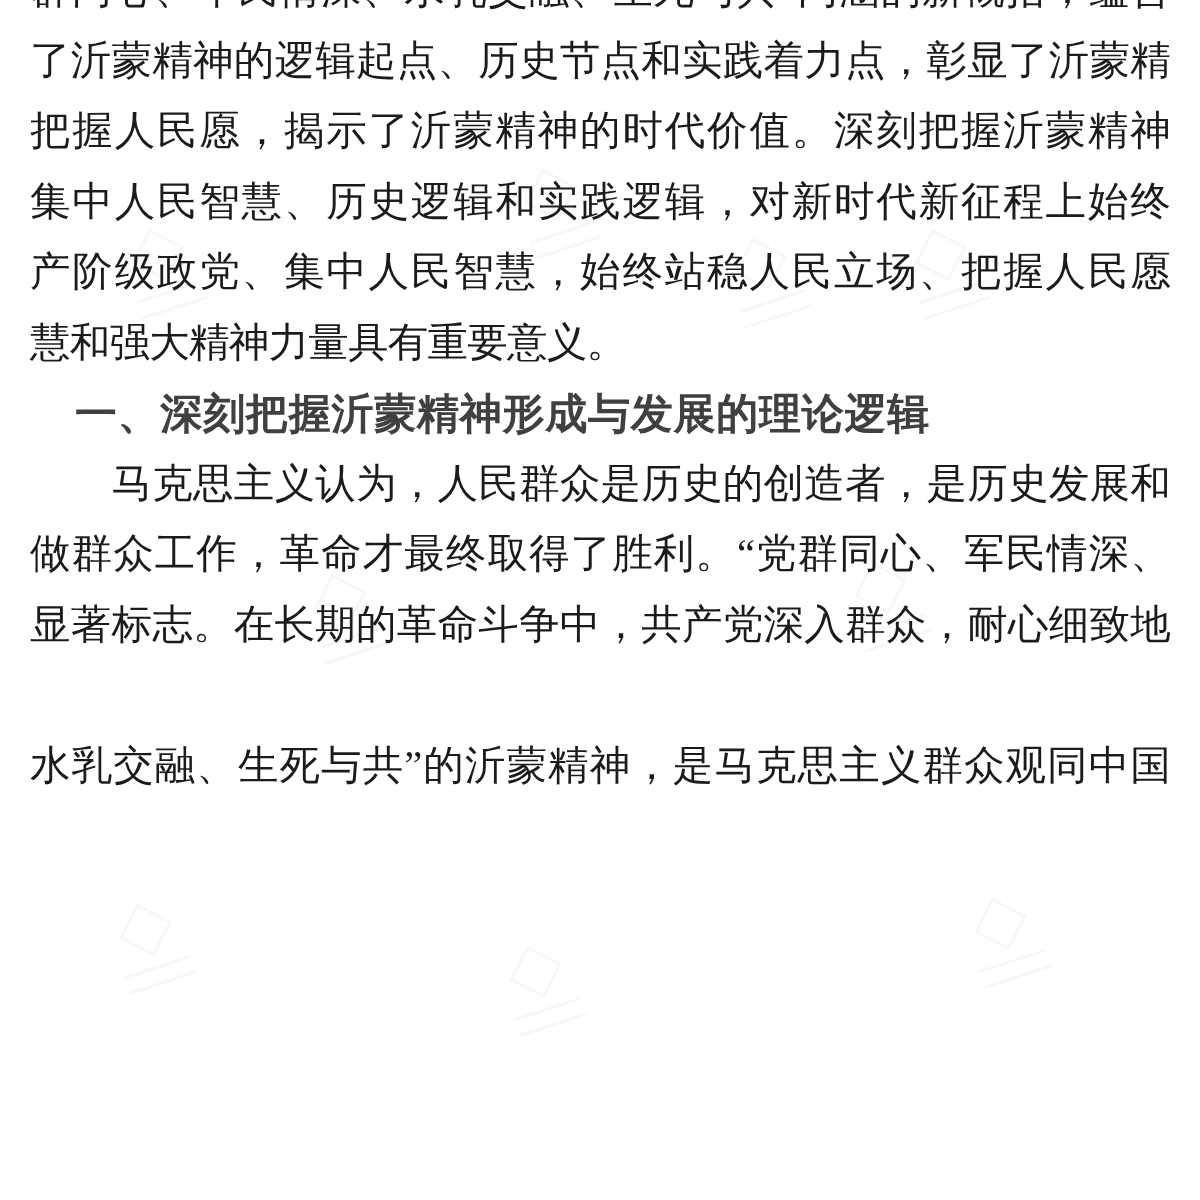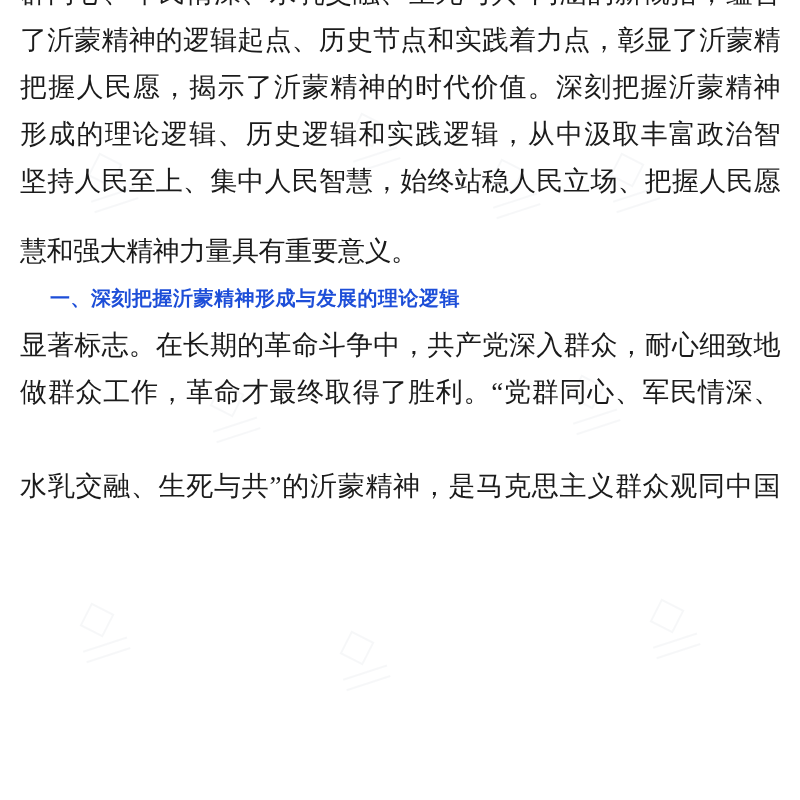--- a/index.html
+++ b/index.html
@@ -67,30 +67,29 @@
     line-height: 47px;
   }
   .para .line {
     text-align: justify;
     text-align-last: justify;
     text-justify: inter-character;
     letter-spacing: -0.5px;
   }
   .para-lead .line:last-child {   
     text-align-last: left;
-    margin-top: 23px;
   }
   .section-heading {
     margin: 0;
     padding-left: 30px;
     font-family: "Liberation Sans", "DejaVu Sans", sans-serif;
     font-weight: bold;
-    font-size: 20px;
+    font-size: 28px;
     line-height: 47px;
-    color: #1d4ed8;
+    color: #404040;
     letter-spacing: 0.5px;
   }
   .para-gap {
     margin-top: 47px;   
   }
 </style>
 </head>
 <body>
 
 <div class="page">
@@ -106,30 +105,31 @@
     <span class="wm"></span>
     <span class="wm"></span>
   </div>
 
   <div class="text-flow">
 
     <div class="para para-lead">
         <div class="line">群同心、军民情深、水乳交融、生死与共”内涵的新概括，蕴含</div>
         <div class="line">了沂蒙精神的逻辑起点、历史节点和实践着力点，彰显了沂蒙精</div>
         <div class="line">把握人民愿，揭示了沂蒙精神的时代价值。深刻把握沂蒙精神</div>
-        <div class="line">形成的理论逻辑、历史逻辑和实践逻辑，从中汲取丰富政治智</div>
-        <div class="line">坚持人民至上、集中人民智慧，始终站稳人民立场、把握人民愿</div>
+        <div class="line">集中人民智慧、历史逻辑和实践逻辑，对新时代新征程上始终</div>
+        <div class="line">产阶级政党、集中人民智慧，始终站稳人民立场、把握人民愿</div>
         <div class="line">慧和强大精神力量具有重要意义。</div>
       </div>
 
     <h2 class="section-heading">一、深刻把握沂蒙精神形成与发展的理论逻辑</h2>
 
     <div class="para">
+        <div class="line">　　马克思主义认为，人民群众是历史的创造者，是历史发展和</div>
+        <div class="line">做群众工作，革命才最终取得了胜利。“党群同心、军民情深、</div>
         <div class="line">显著标志。在长期的革命斗争中，共产党深入群众，耐心细致地</div>
-        <div class="line">做群众工作，革命才最终取得了胜利。“党群同心、军民情深、</div>
       </div>
 
     <div class="para para-gap">
         <div class="line">水乳交融、生死与共”的沂蒙精神，是马克思主义群众观同中国</div>
       </div>
 
   </div>
 </div>
 
 </body></html>

